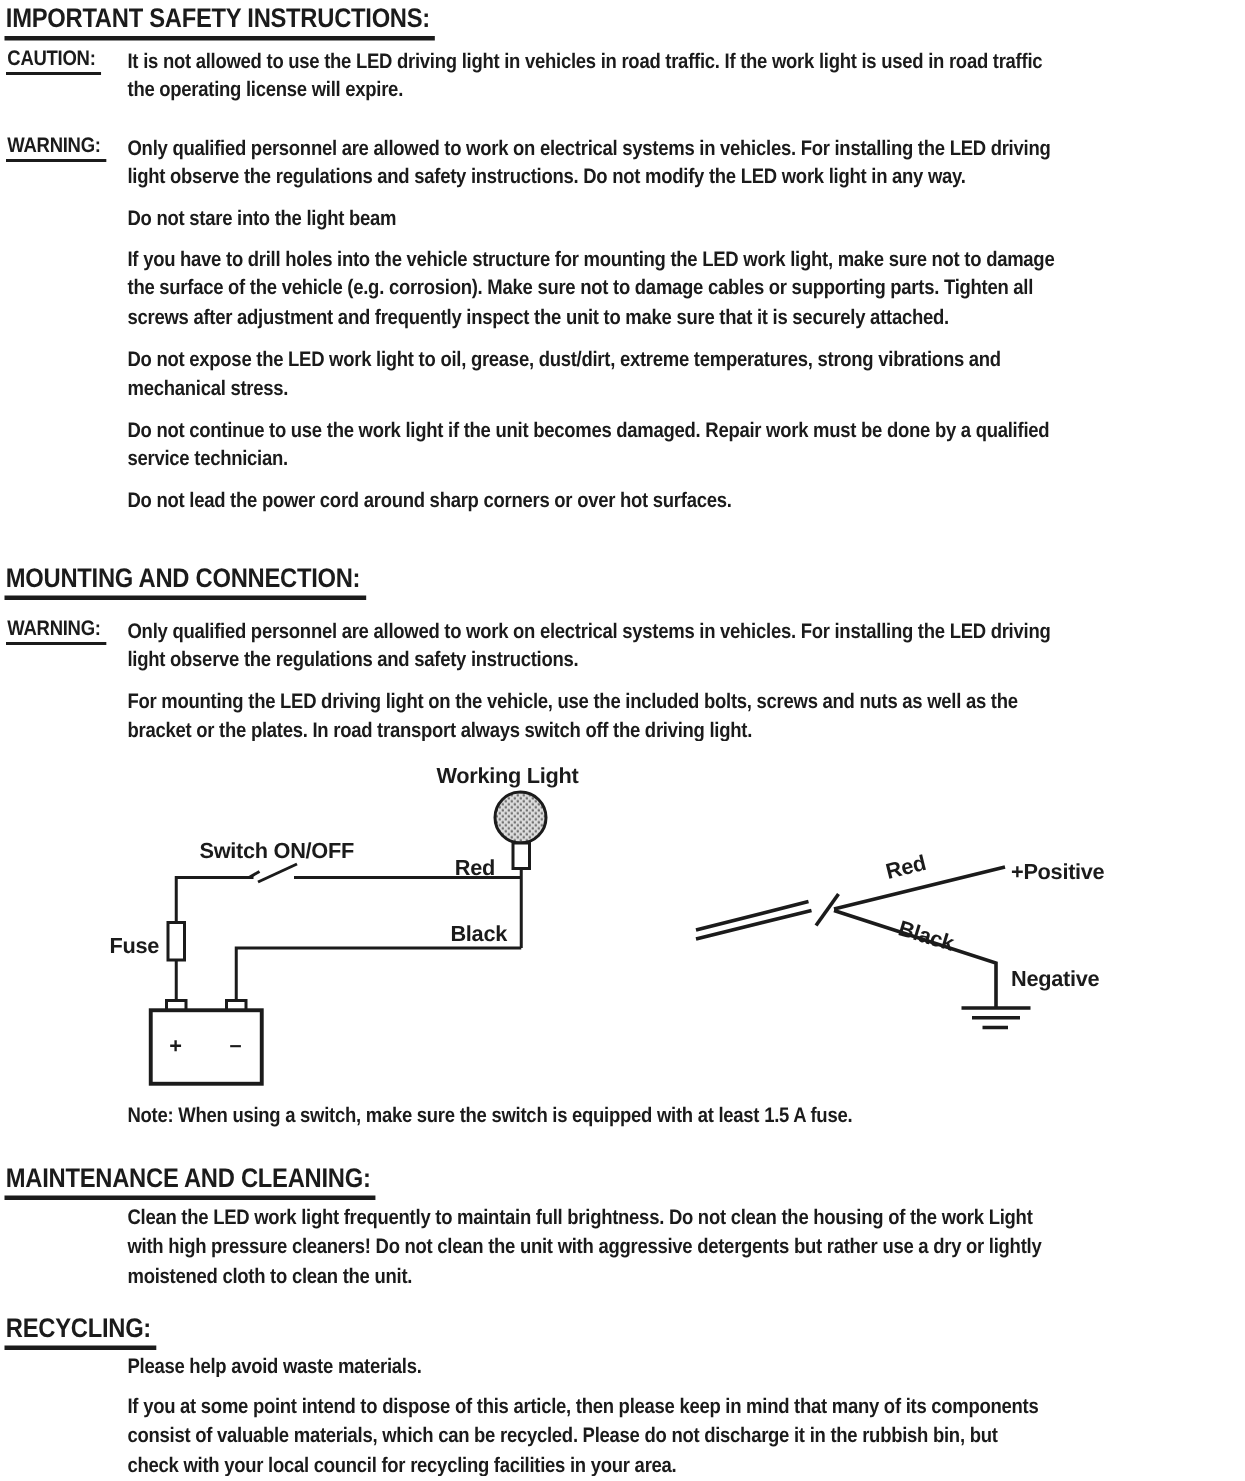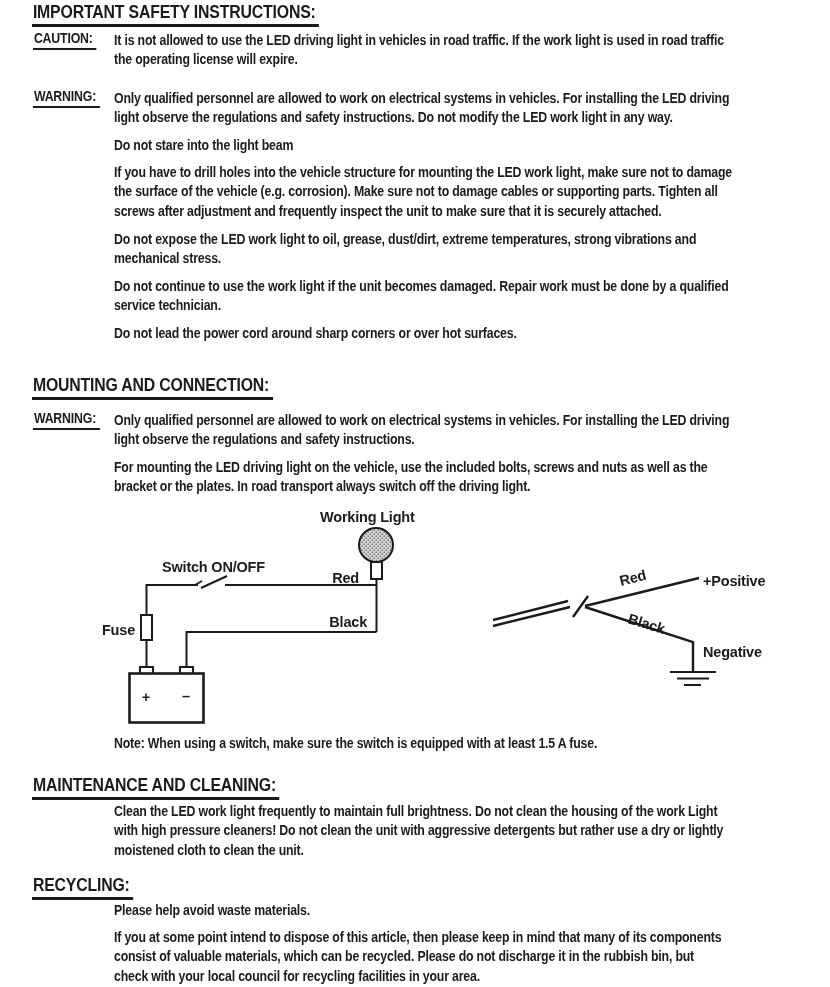--- a/index.html
+++ b/index.html
@@ -5,21 +5,20 @@
   html, body { margin: 0; padding: 0; background: #ffffff; }
   .page {
     position: relative;
     width: 770px;
     height: 987px;
     background: #ffffff;
     font-family: "Liberation Sans", sans-serif;
     font-weight: bold;
     color: #1b1b1b;
     overflow: hidden;
-    margin-left: 29px;
   }
   
   .h {
     position: absolute;
     font-size: 18px;
     line-height: 20px;
     letter-spacing: -0.2px;
     transform: scaleX(0.88);
     transform-origin: 0 0;
     border-bottom: 3px solid #1b1b1b;

